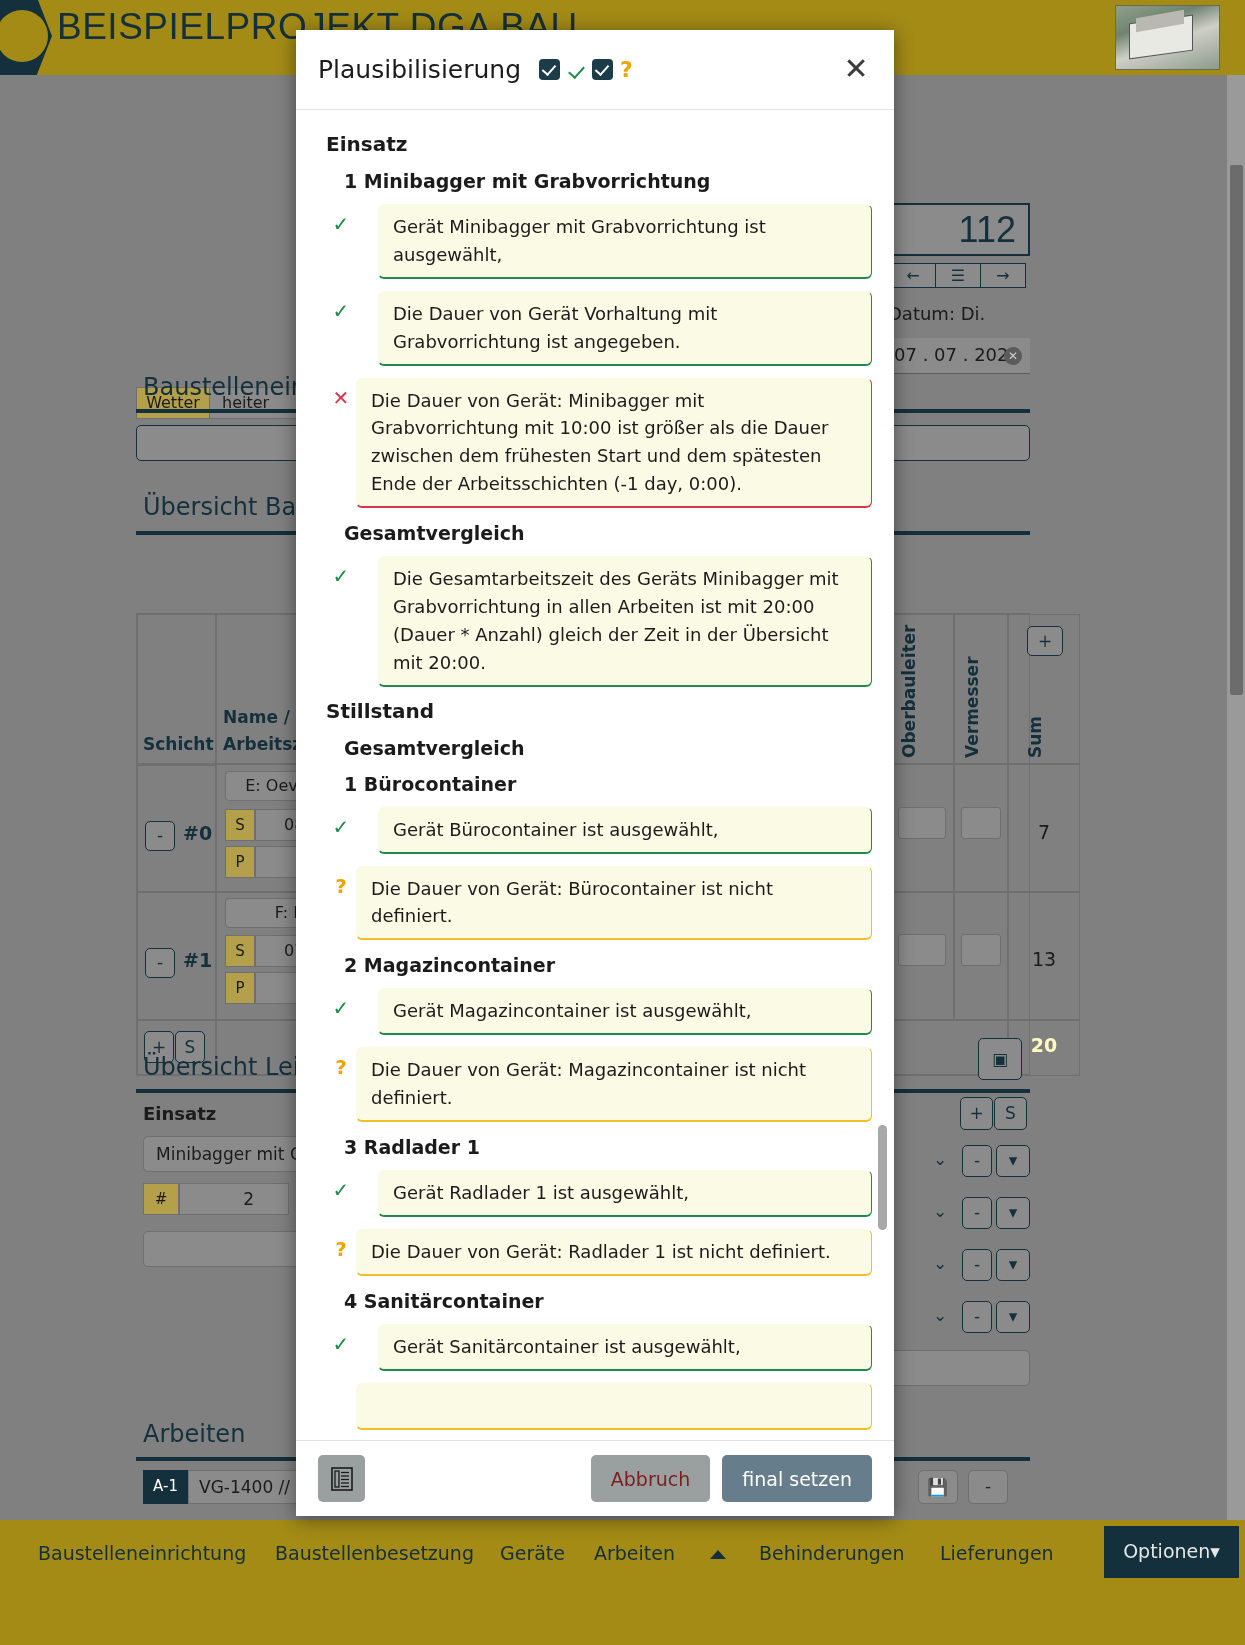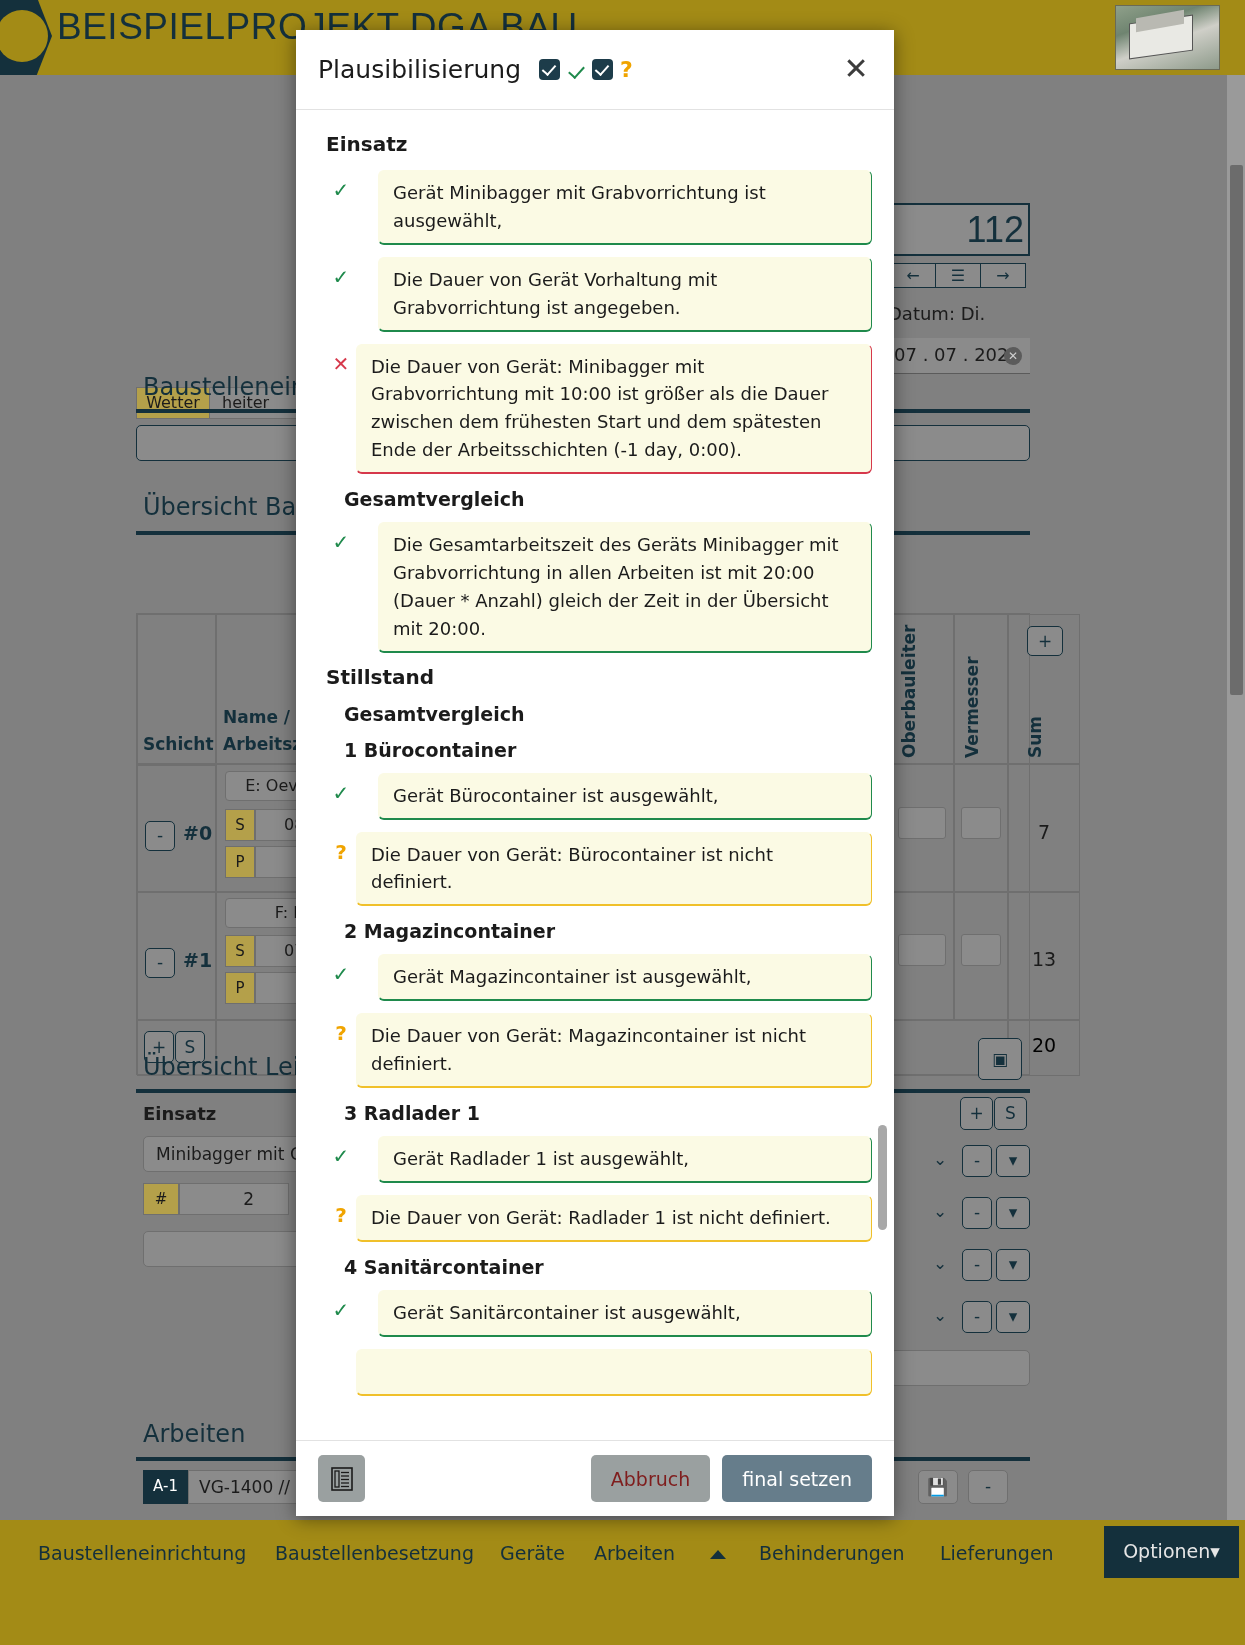--- a/index.html
+++ b/index.html
@@ -62,21 +62,21 @@
   }
   .scroll-thumb {
     position: absolute; right: 2px; top: 90px; width: 13px; height: 530px;
     background: #6c6c6c; border-radius: 2px;
   }
 
   .num-box {
     position: absolute; left: 890px; top: 128px; width: 140px; height: 53px;
     border: 2px solid #14303c; background: #8b8b8b;
     font-size: 36px; color: #14303c; text-align: right; line-height: 50px;
-    padding-right: 4px; font-family: "Liberation Sans", sans-serif;
+    padding-right: 12px; font-family: "Liberation Sans", sans-serif;
   }
   .navbtns { position: absolute; left: 890px; top: 188px; display: flex; }
   .navbtn {
     width: 46px; height: 25px; border: 1px solid #14303c; background: #8b8b8b;
     color: #14303c; font-size: 16px; text-align: center; line-height: 23px;
     margin-right: -1px;
   }
   .datum-label {
     position: absolute; left: 888px; top: 228px; font-size: 18px; color: #1b1b1b;
   }
@@ -329,21 +329,21 @@
       <div class="cell" style="left:817px; top:278px; width:54px; height:128px;"></div>
       <div class="mini-in" style="position:absolute; left:824px; top:320px; width:40px; height:32px; border-radius:3px;"></div>
       <div class="cell" style="left:871px; top:278px; width:72px; height:128px;"></div>
       <div style="position:absolute; left:871px; top:334px; width:72px; text-align:center; font-size:19px; color:#1b1b1b;">13</div>
 
       <div class="cell" style="left:0; top:406px; width:79px; height:56px;"></div>
       <div class="sqbtn" style="position:absolute; left:7px; top:417px; width:30px; height:32px; line-height:30px;">+</div>
       <div class="sqbtn" style="position:absolute; left:38px; top:417px; width:30px; height:32px; line-height:30px;">S</div>
       <div class="cell" style="left:79px; top:406px; width:792px; height:56px;"></div>
       <div class="cell" style="left:871px; top:406px; width:72px; height:56px;"></div>
-      <div style="position:absolute; left:871px; top:420px; width:72px; text-align:center; font-size:19px; color:#000000;">20</div>
+      <div style="position:absolute; left:871px; top:420px; width:72px; text-align:center; font-size:19px; color:#fef9c3;font-weight:bold;">20</div>
     </div>
 
     <div class="sect-head" style="left:143px; top:978px;">Übersicht Leistungen</div>
     <div class="sect-rule" style="left:136px; top:1014px; width:894px;"></div>
 
     <div style="position:absolute; left:143px; top:1028px; font-size:18px; font-weight:bold; color:#1b1b1b;">Einsatz</div>
     <div class="sqbtn" style="position:absolute; left:978px; top:963px; width:44px; height:42px; line-height:40px;">▣</div>
     <div class="sqbtn" style="position:absolute; left:960px; top:1022px; width:33px; height:33px; line-height:31px;">+</div>
     <div class="sqbtn" style="position:absolute; left:994px; top:1022px; width:33px; height:33px; line-height:31px;">S</div>
 
@@ -410,20 +410,21 @@
           <span class="cb"></span>
           <span class="qmark">?</span>
         </div>
         <div class="modal-close">✕</div>
       </div>
 
       <div class="modal-body">
 
         <div class="grp-h1">Einsatz</div>
 
+        <div class="grp-h2">1 Minibagger mit Grabvorrichtung</div>
 
         <div class="msg-row">
           <div class="msg-ico ok">✓</div>
           <div class="msg-box ok">Gerät Minibagger mit Grabvorrichtung ist ausgewählt,</div>
         </div>
         <div class="msg-row">
           <div class="msg-ico ok">✓</div>
           <div class="msg-box ok">Die Dauer von Gerät Vorhaltung mit Grabvorrichtung ist angegeben.</div>
         </div>
         <div class="msg-row">

